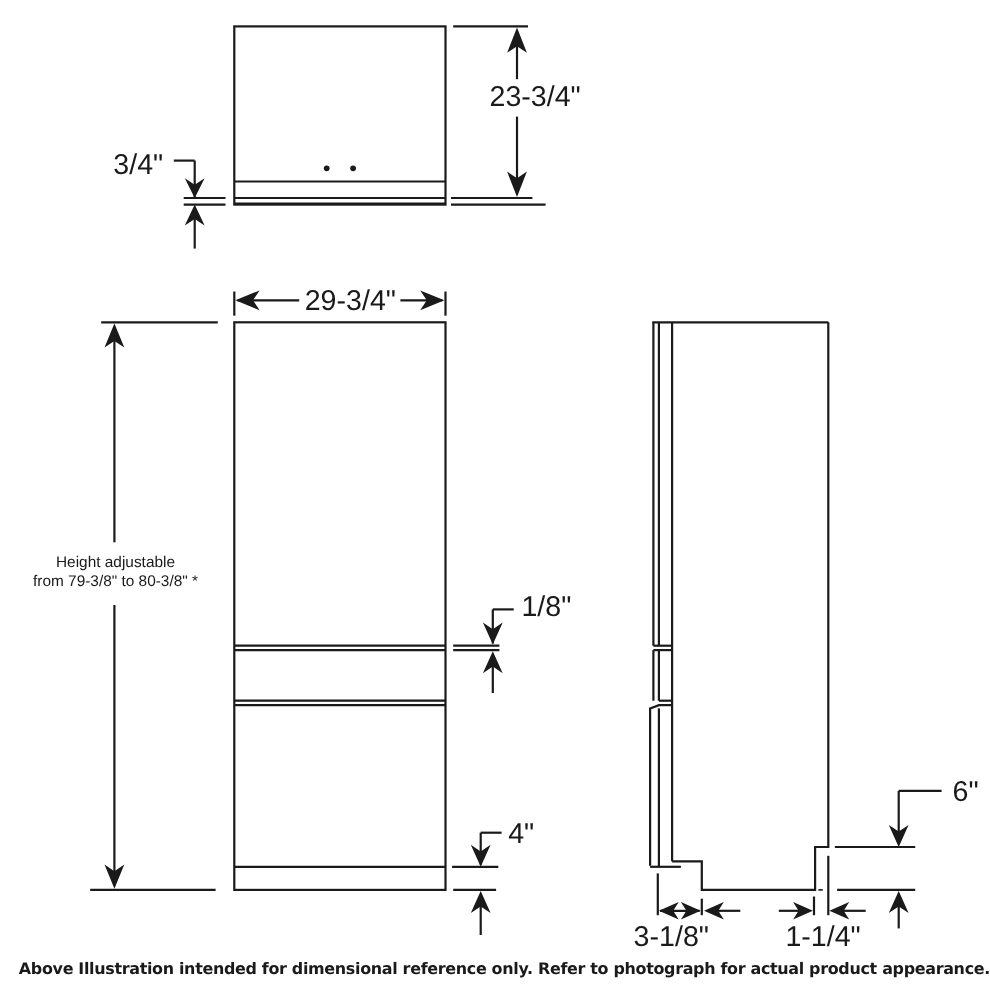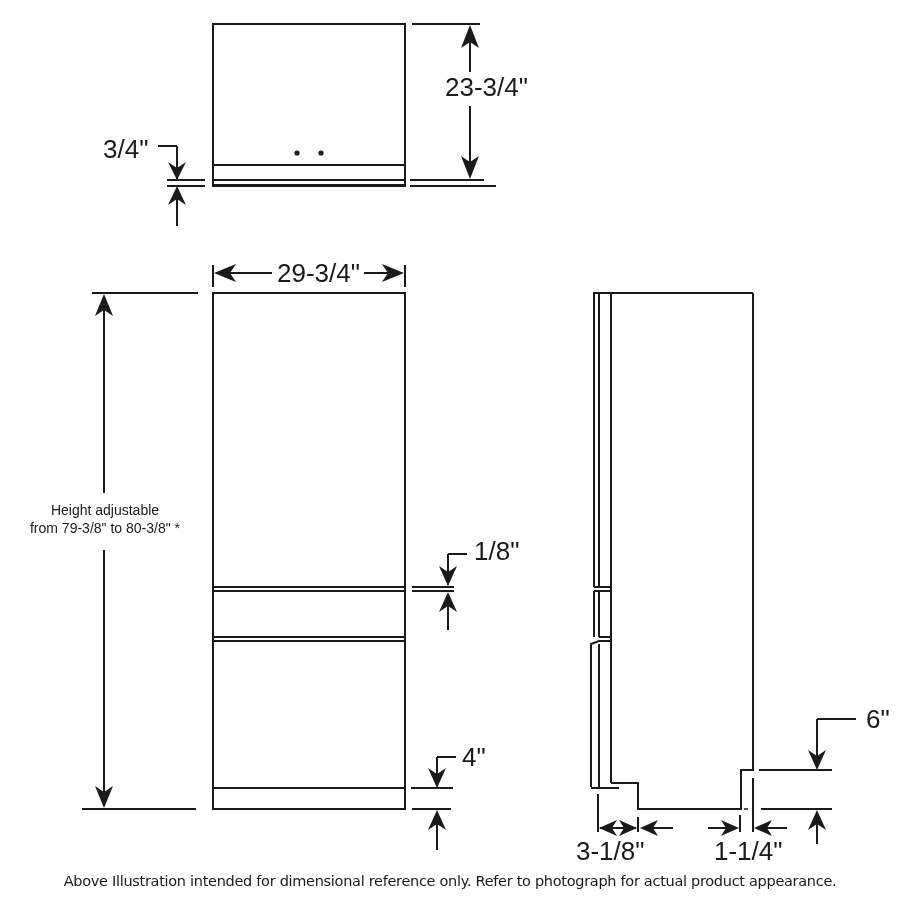--- a/index.html
+++ b/index.html
@@ -3,21 +3,21 @@
 <meta charset="utf-8">
 <style>
   html, body { margin: 0; padding: 0; background: #ffffff; }
   body { width: 900px; height: 900px; position: relative; overflow: hidden; font-family: "Liberation Sans", sans-serif; }
   svg { position: absolute; left: 0; top: 0; }
   .ln { stroke: #1a1a1a; stroke-width: 2; fill: none; }
   .thin { stroke: #1a1a1a; stroke-width: 1.5; fill: none; }
   .ah { fill: #1a1a1a; stroke: none; }
   .dim { font-family: "Liberation Sans", sans-serif; font-size: 26px; fill: #1a1a1a; }
   .note { font-family: "Liberation Sans", sans-serif; font-size: 14px; fill: #1a1a1a; }
-  .foot { position: absolute; left: 0; width: 900px; top: 873px; text-align: center; font-family: "DejaVu Sans", sans-serif; font-size: 14.5px; color: #1a1a1a; letter-spacing: -0.3px; }
+  .foot { position: absolute; left: 0; width: 900px; top: 873px; text-align: right; font-family: "DejaVu Sans", sans-serif; font-size: 14.5px; color: #1a1a1a; letter-spacing: -0.3px; font-weight: bold; }
 </style>
 </head>
 <body>
 
 <svg width="900" height="900" viewBox="0 0 900 900">
 
   <g>
     <rect class="ln" x="213" y="24" width="192" height="162"></rect>
     <line class="ln" x1="213" y1="165" x2="405" y2="165"></line>
     <line class="ln" x1="213" y1="180" x2="405" y2="180"></line>

